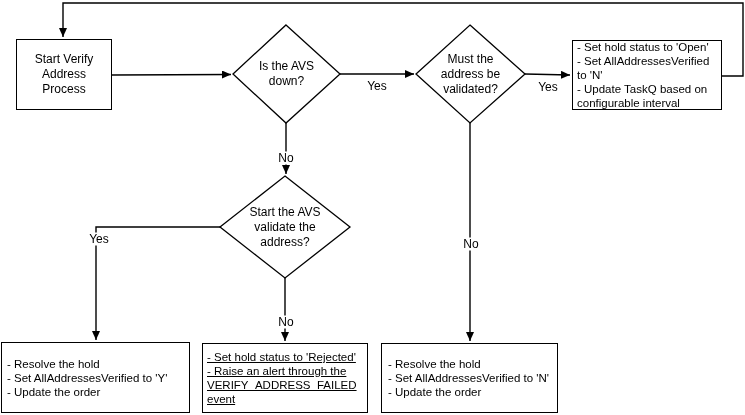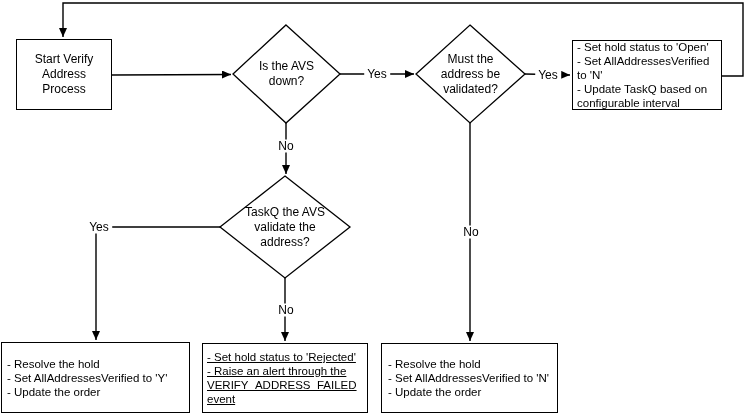--- a/index.html
+++ b/index.html
@@ -52,20 +52,21 @@
     line-height: 15px;
     pointer-events: none;
   }
   .elabel {
     position: absolute;
     transform: translate(-50%, -50%);
     background: #ffffff;
     padding: 0 3px;
     font-size: 12px;
     line-height: 13px;
+    margin-top: 12px;
   }
 </style>
 </head>
 <body>
 
 <div id="stage">
 
   <svg id="wires" viewBox="0 0 745 415" xmlns="http://www.w3.org/2000/svg">
     <defs>
       <marker id="arr" markerUnits="userSpaceOnUse" markerWidth="10" markerHeight="9" refX="9" refY="4" orient="auto">
@@ -117,21 +118,21 @@
 - Set AllAddressesVerified to 'N'
 - Update the order</div>
 
   <div class="dtext" style="left:233px; top:25px; width:107px; height:98px;">Is the AVS
 down?</div>
 
   <div class="dtext" style="left:416px; top:25px; width:109px; height:98px;text-align:center;">Must the
 address be
 validated?</div>
 
-  <div class="dtext" style="left:220px; top:176px; width:130px; height:102px;">TaskQ the AVS
+  <div class="dtext" style="left:220px; top:176px; width:130px; height:102px;">Start the AVS
 validate the
 address?</div>
 
   <span class="elabel" style="left:377px; top:74px;">Yes</span>
 
   <span class="elabel" style="left:286px; top:146px;">No</span>
 
   <span class="elabel" style="left:548px; top:75px;">Yes</span>
 
   <span class="elabel" style="left:471px; top:232px;">No</span>

